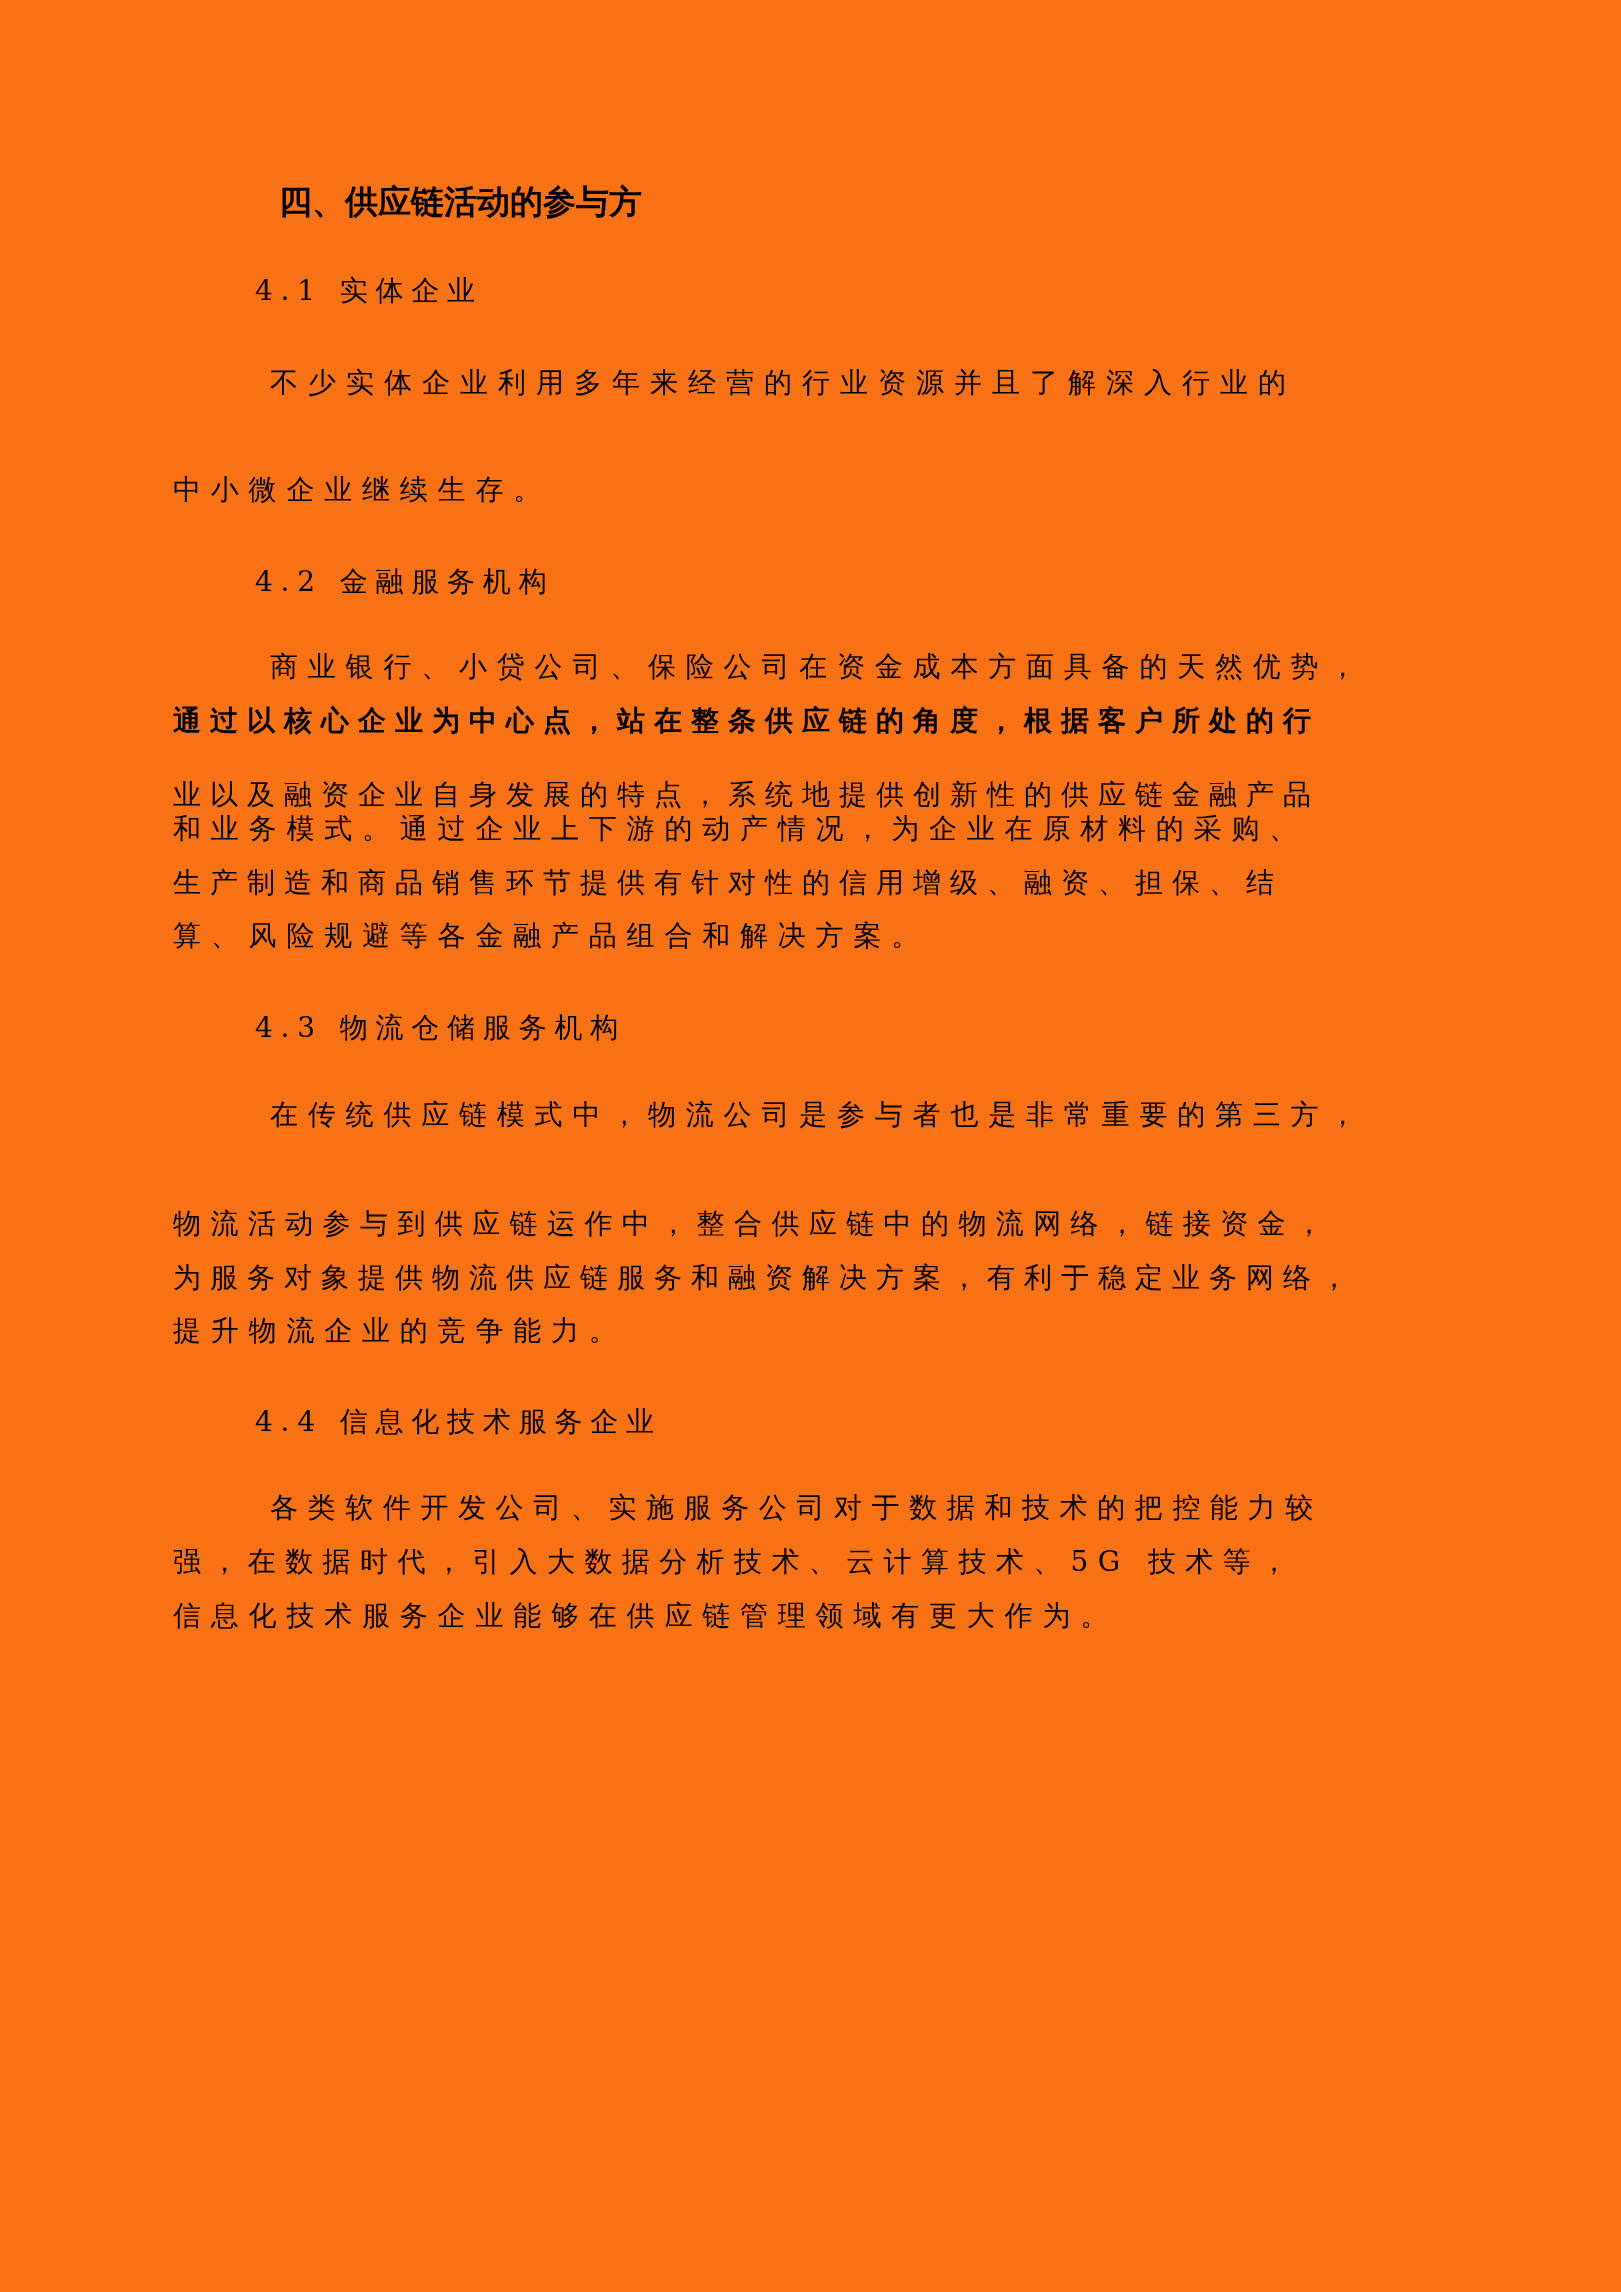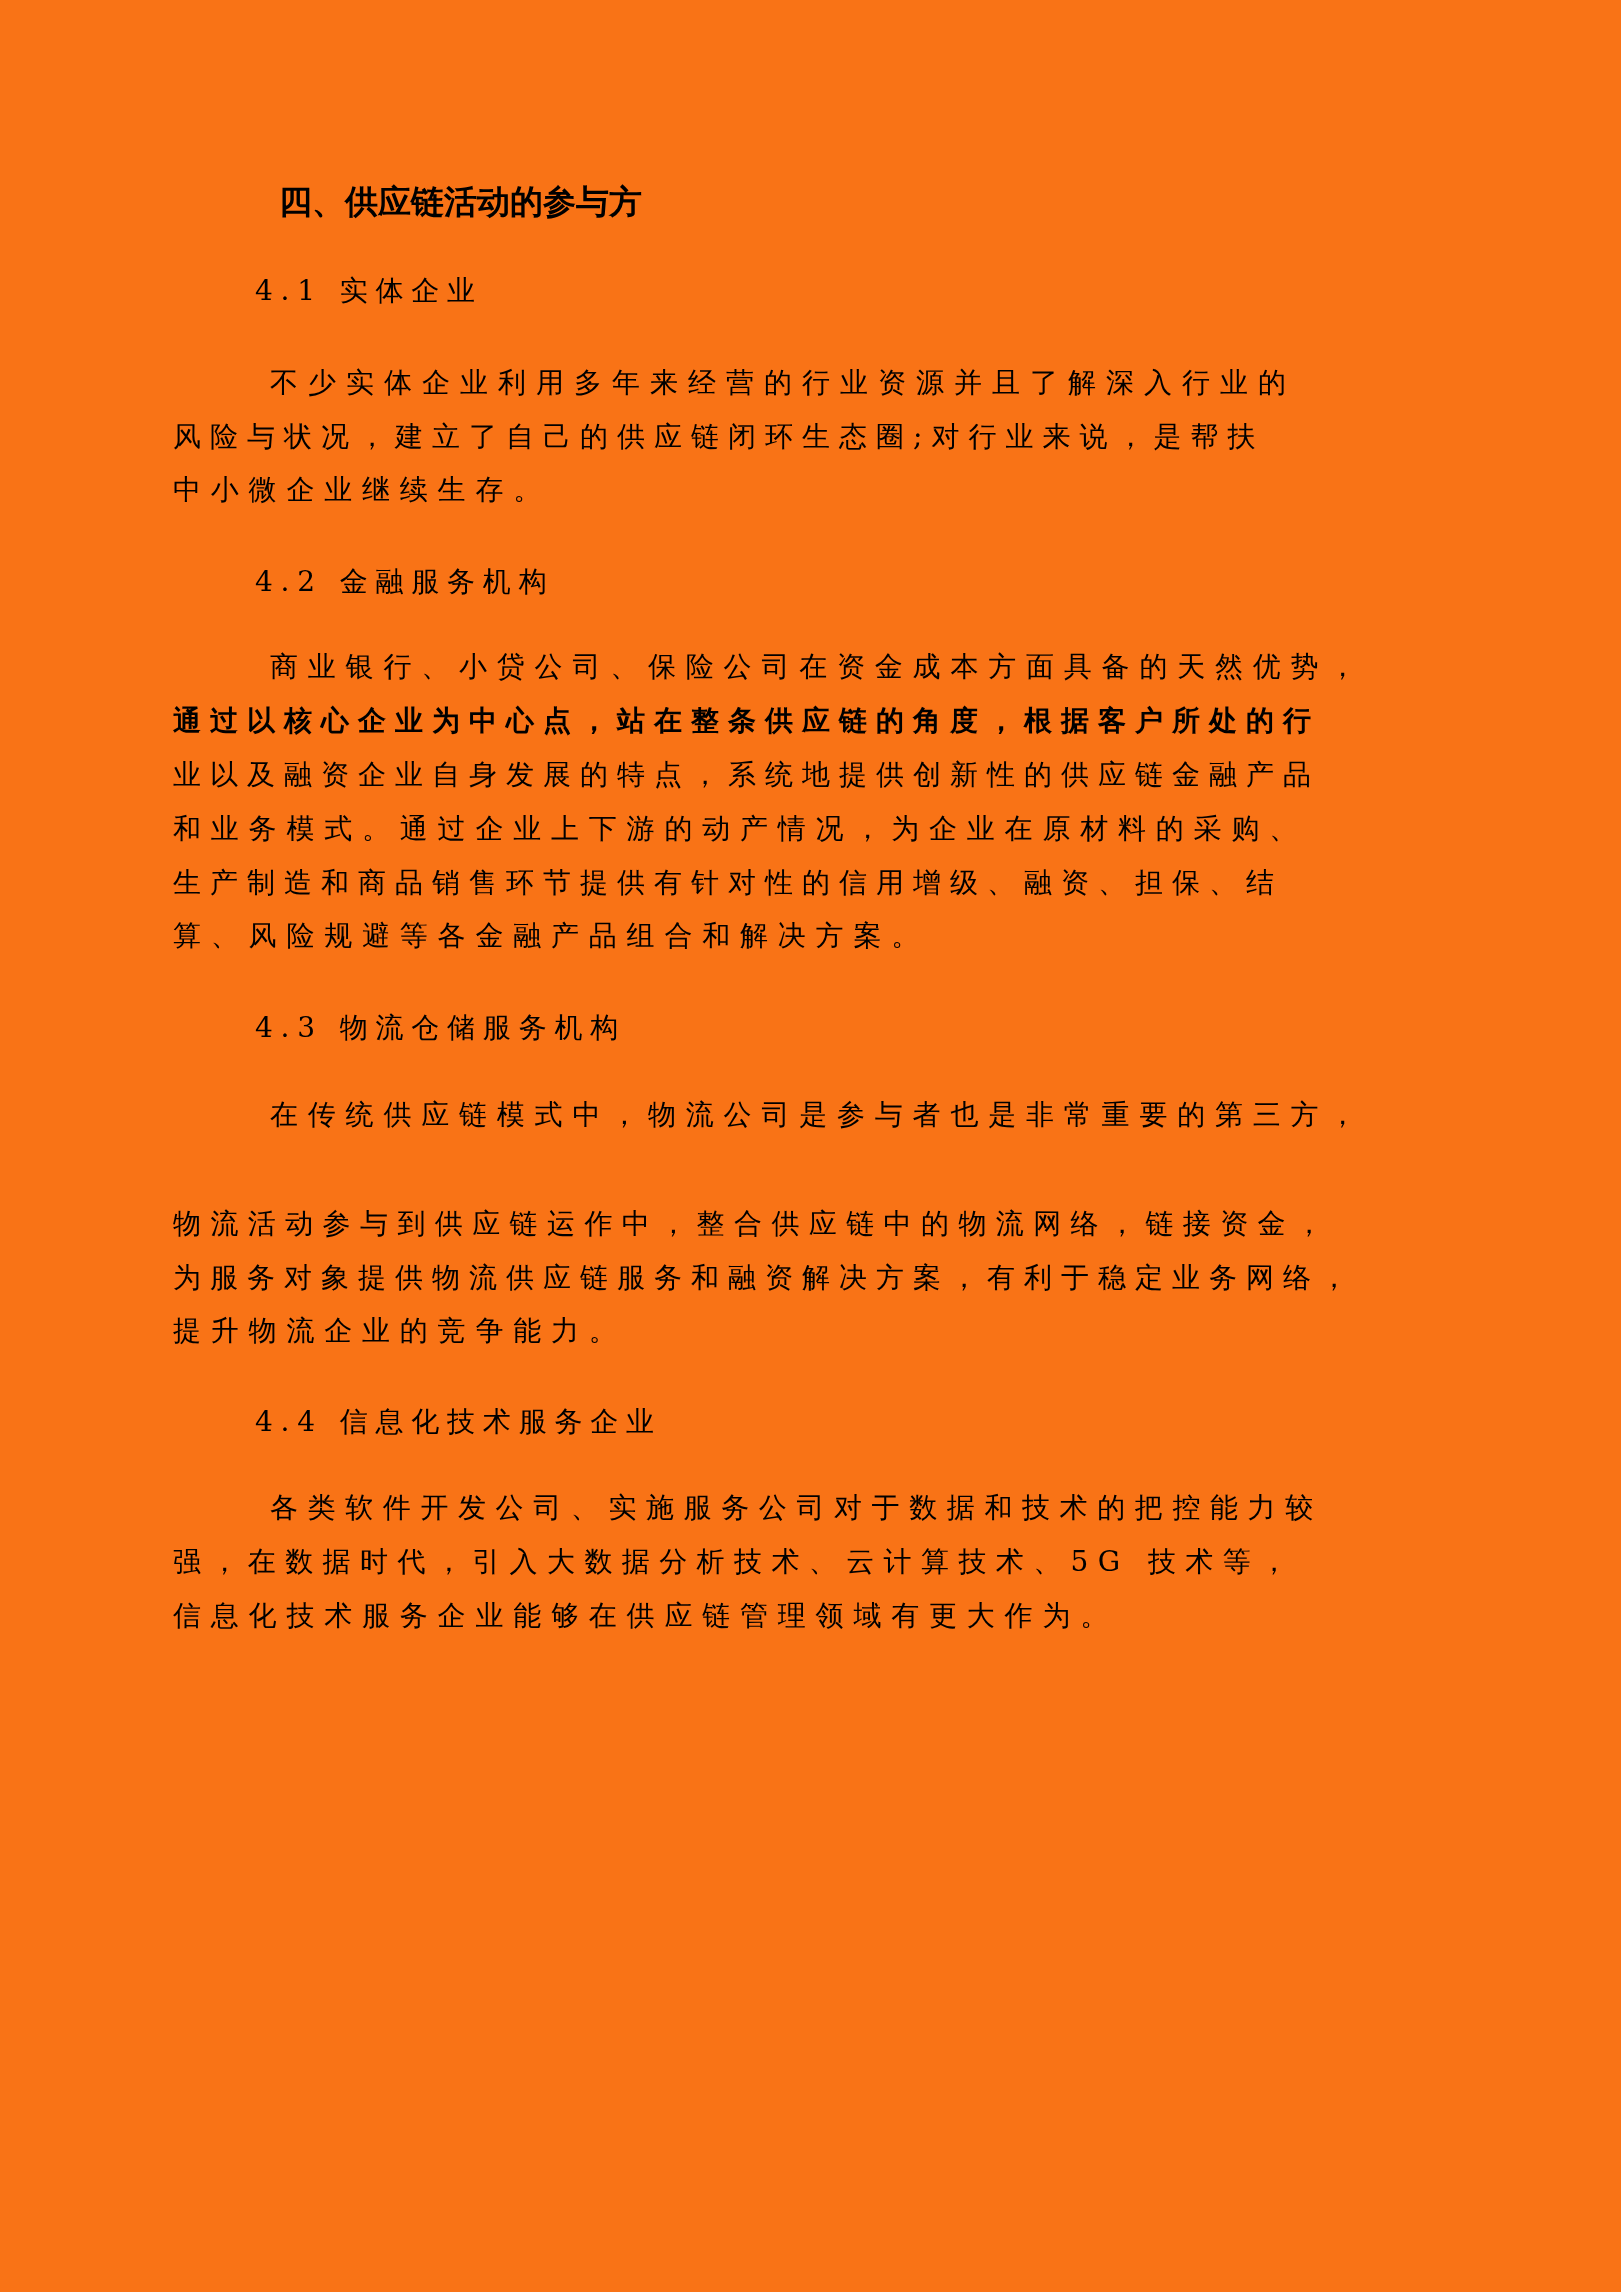--- a/index.html
+++ b/index.html
@@ -30,27 +30,26 @@
 </style>
 </head>
 <body>
 
 <div class="page">
 
   <div class="h1" style="left:279px; top:182px;">四、供应链活动的参与方</div>
 
   <div class="line h2" style="left:255px; top:271px;">4.1 实体企业</div>
   <div class="line" style="left:270px; top:363px; letter-spacing:10px;">不少实体企业利用多年来经营的行业资源并且了解深入行业的</div>
-  <div class="line" style="left:173px; top:417px; letter-spacing:9px;">风险与状况，建立了自己的供应链闭环生态圈;对行业来说，是帮扶</div>
   <div class="line" style="left:173px; top:470px;">中小微企业继续生存。</div>
 
   <div class="line h2" style="left:255px; top:562px;">4.2 金融服务机构</div>
   <div class="line" style="left:270px; top:647px; letter-spacing:9.8px;">商业银行、小贷公司、保险公司在资金成本方面具备的天然优势，</div>
   <div class="line" style="left:173px; top:701px; letter-spacing:9px;font-weight:bold;">通过以核心企业为中心点，站在整条供应链的角度，根据客户所处的行</div>
-  <div class="line" style="left:173px; top:755px; letter-spacing:9px;">业以及融资企业自身发展的特点，系统地提供创新性的供应链金融产品</div>
+  <div class="line" style="left:173px; top:775px; letter-spacing:9px;">业以及融资企业自身发展的特点，系统地提供创新性的供应链金融产品</div>
   <div class="line" style="left:173px; top:809px; letter-spacing:9.8px;">和业务模式。通过企业上下游的动产情况，为企业在原材料的采购、</div>
   <div class="line" style="left:173px; top:863px; letter-spacing:9px;">生产制造和商品销售环节提供有针对性的信用增级、融资、担保、结</div>
   <div class="line" style="left:173px; top:916px;">算、风险规避等各金融产品组合和解决方案。</div>
 
   <div class="line h2" style="left:255px; top:1008px;">4.3 物流仓储服务机构</div>
   <div class="line" style="left:270px; top:1095px; letter-spacing:9.8px;">在传统供应链模式中，物流公司是参与者也是非常重要的第三方，</div>
   <div class="line" style="left:173px; top:1204px; letter-spacing:9.4px;text-align:center;">物流活动参与到供应链运作中，整合供应链中的物流网络，链接资金，</div>
   <div class="line" style="left:173px; top:1258px; letter-spacing:9px;">为服务对象提供物流供应链服务和融资解决方案，有利于稳定业务网络，</div>
   <div class="line" style="left:173px; top:1311px;">提升物流企业的竞争能力。</div>
 

